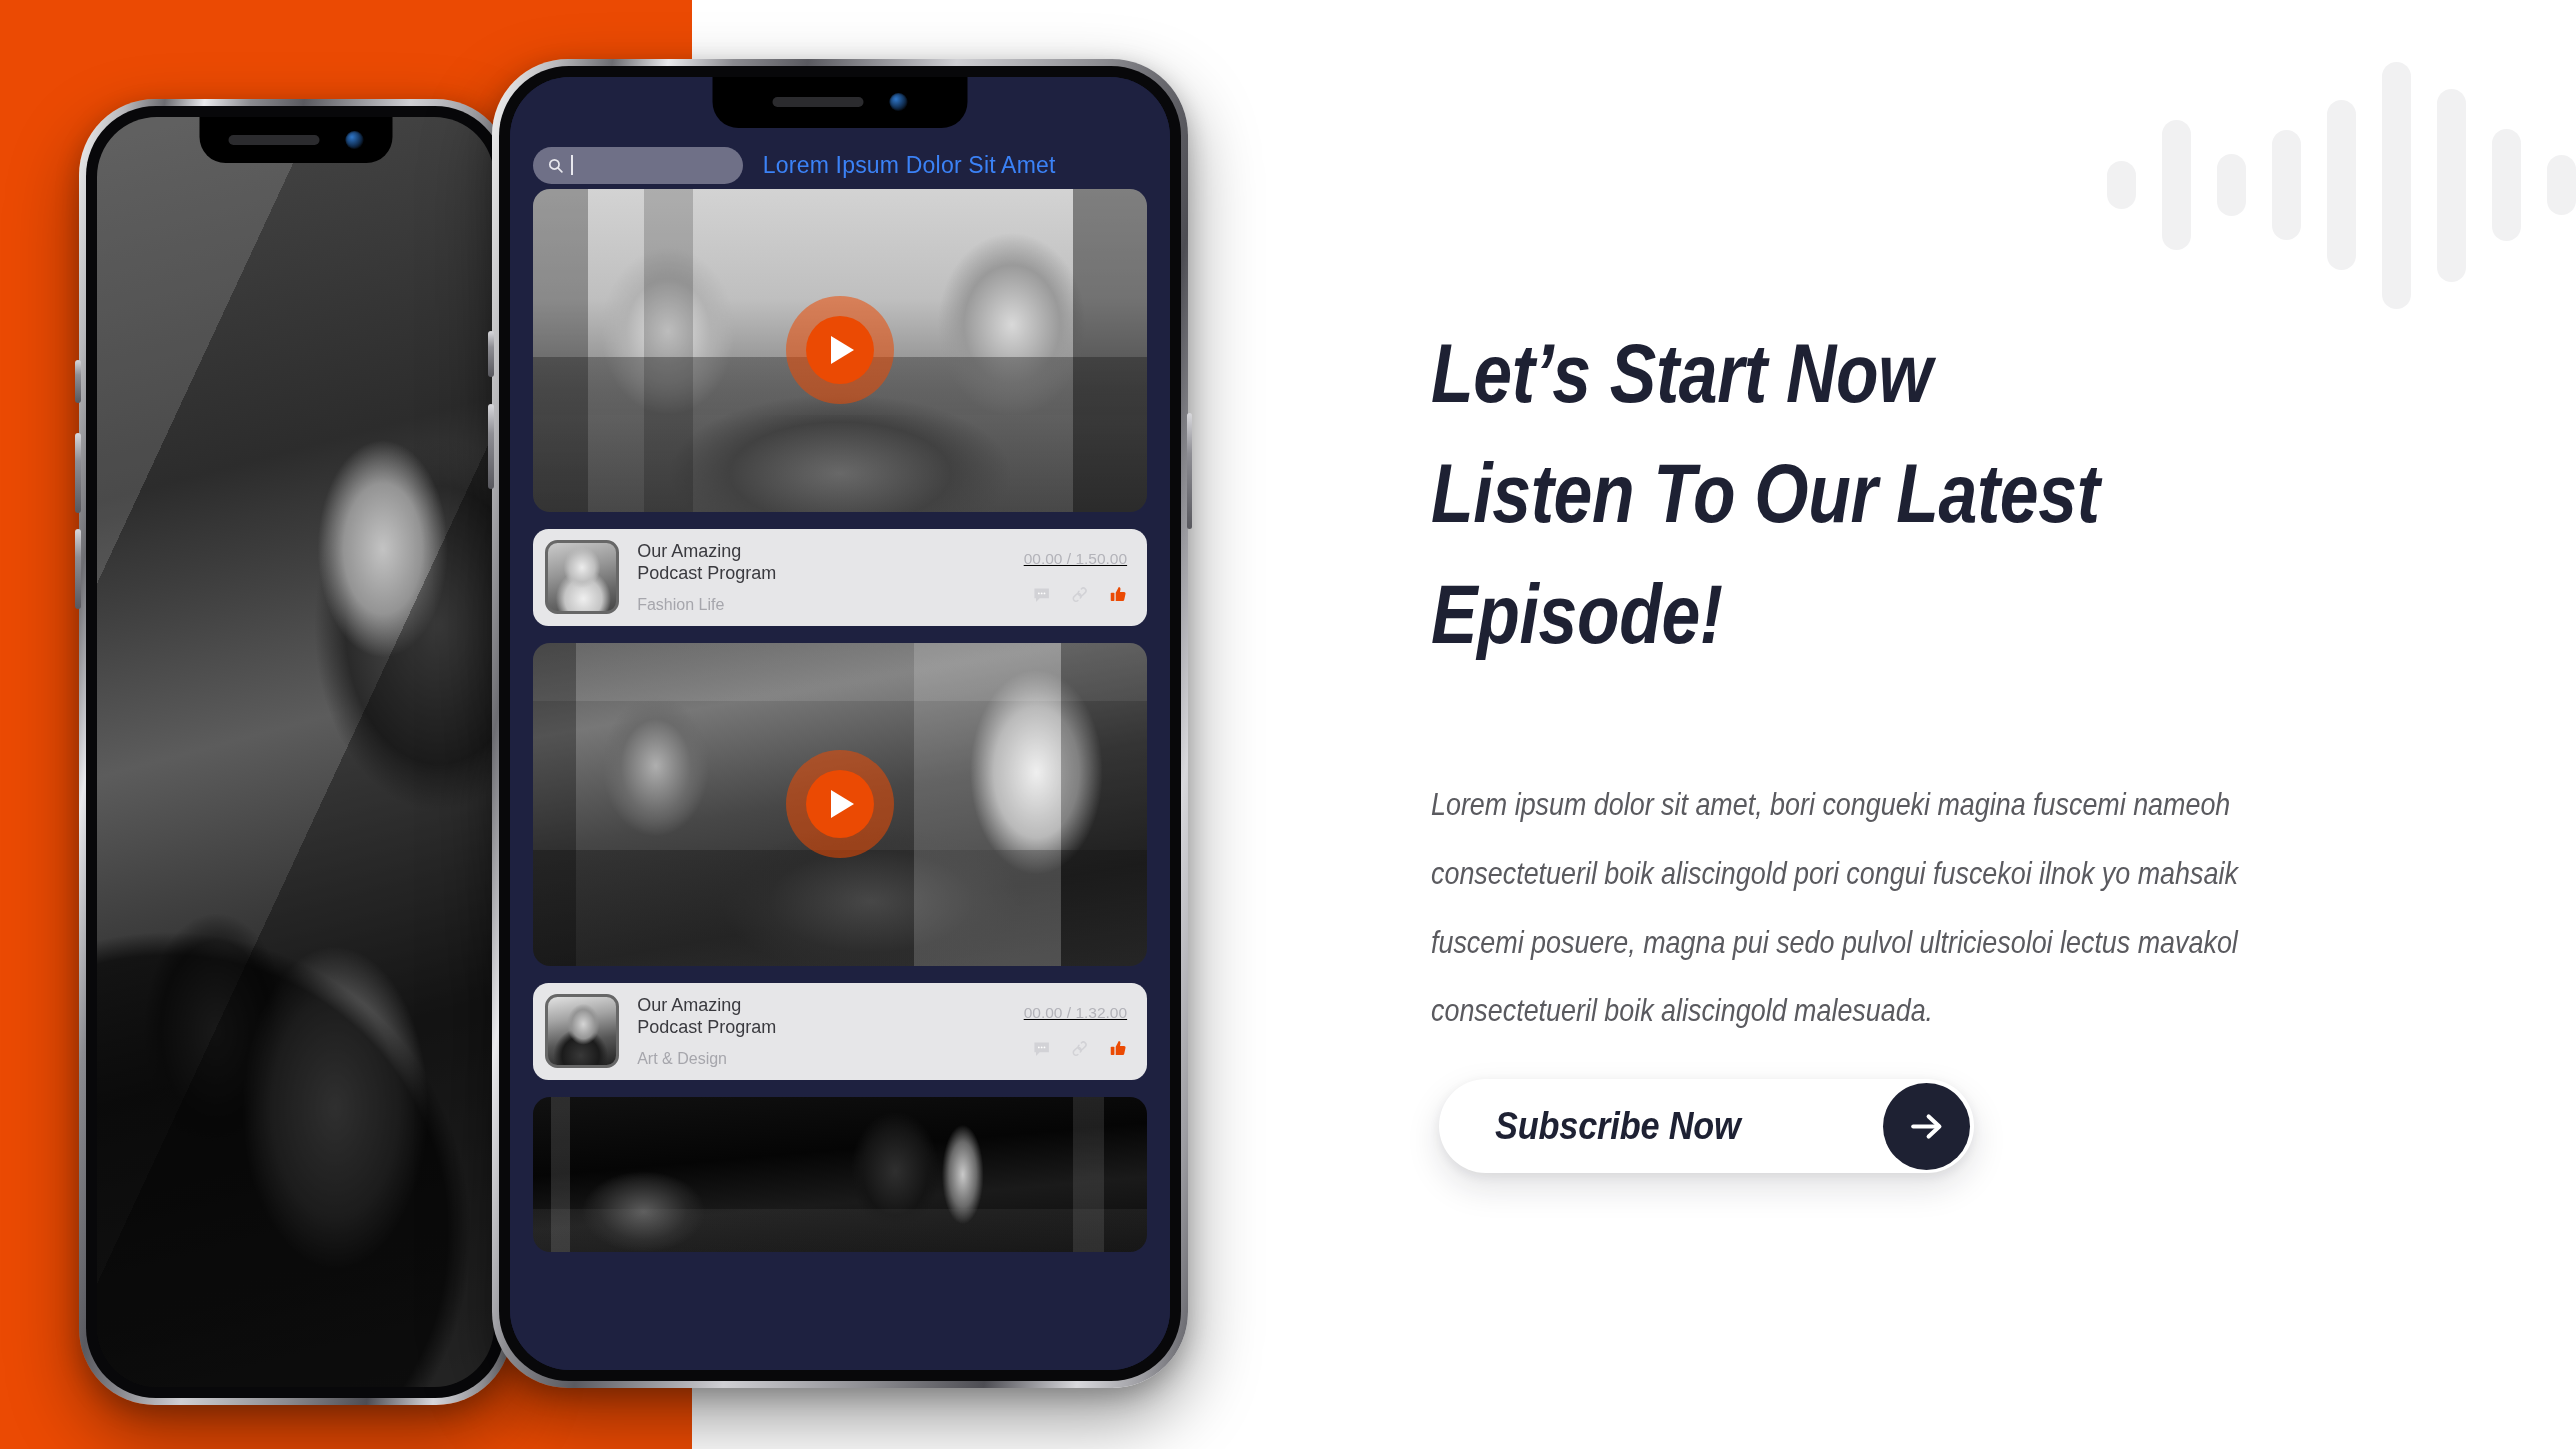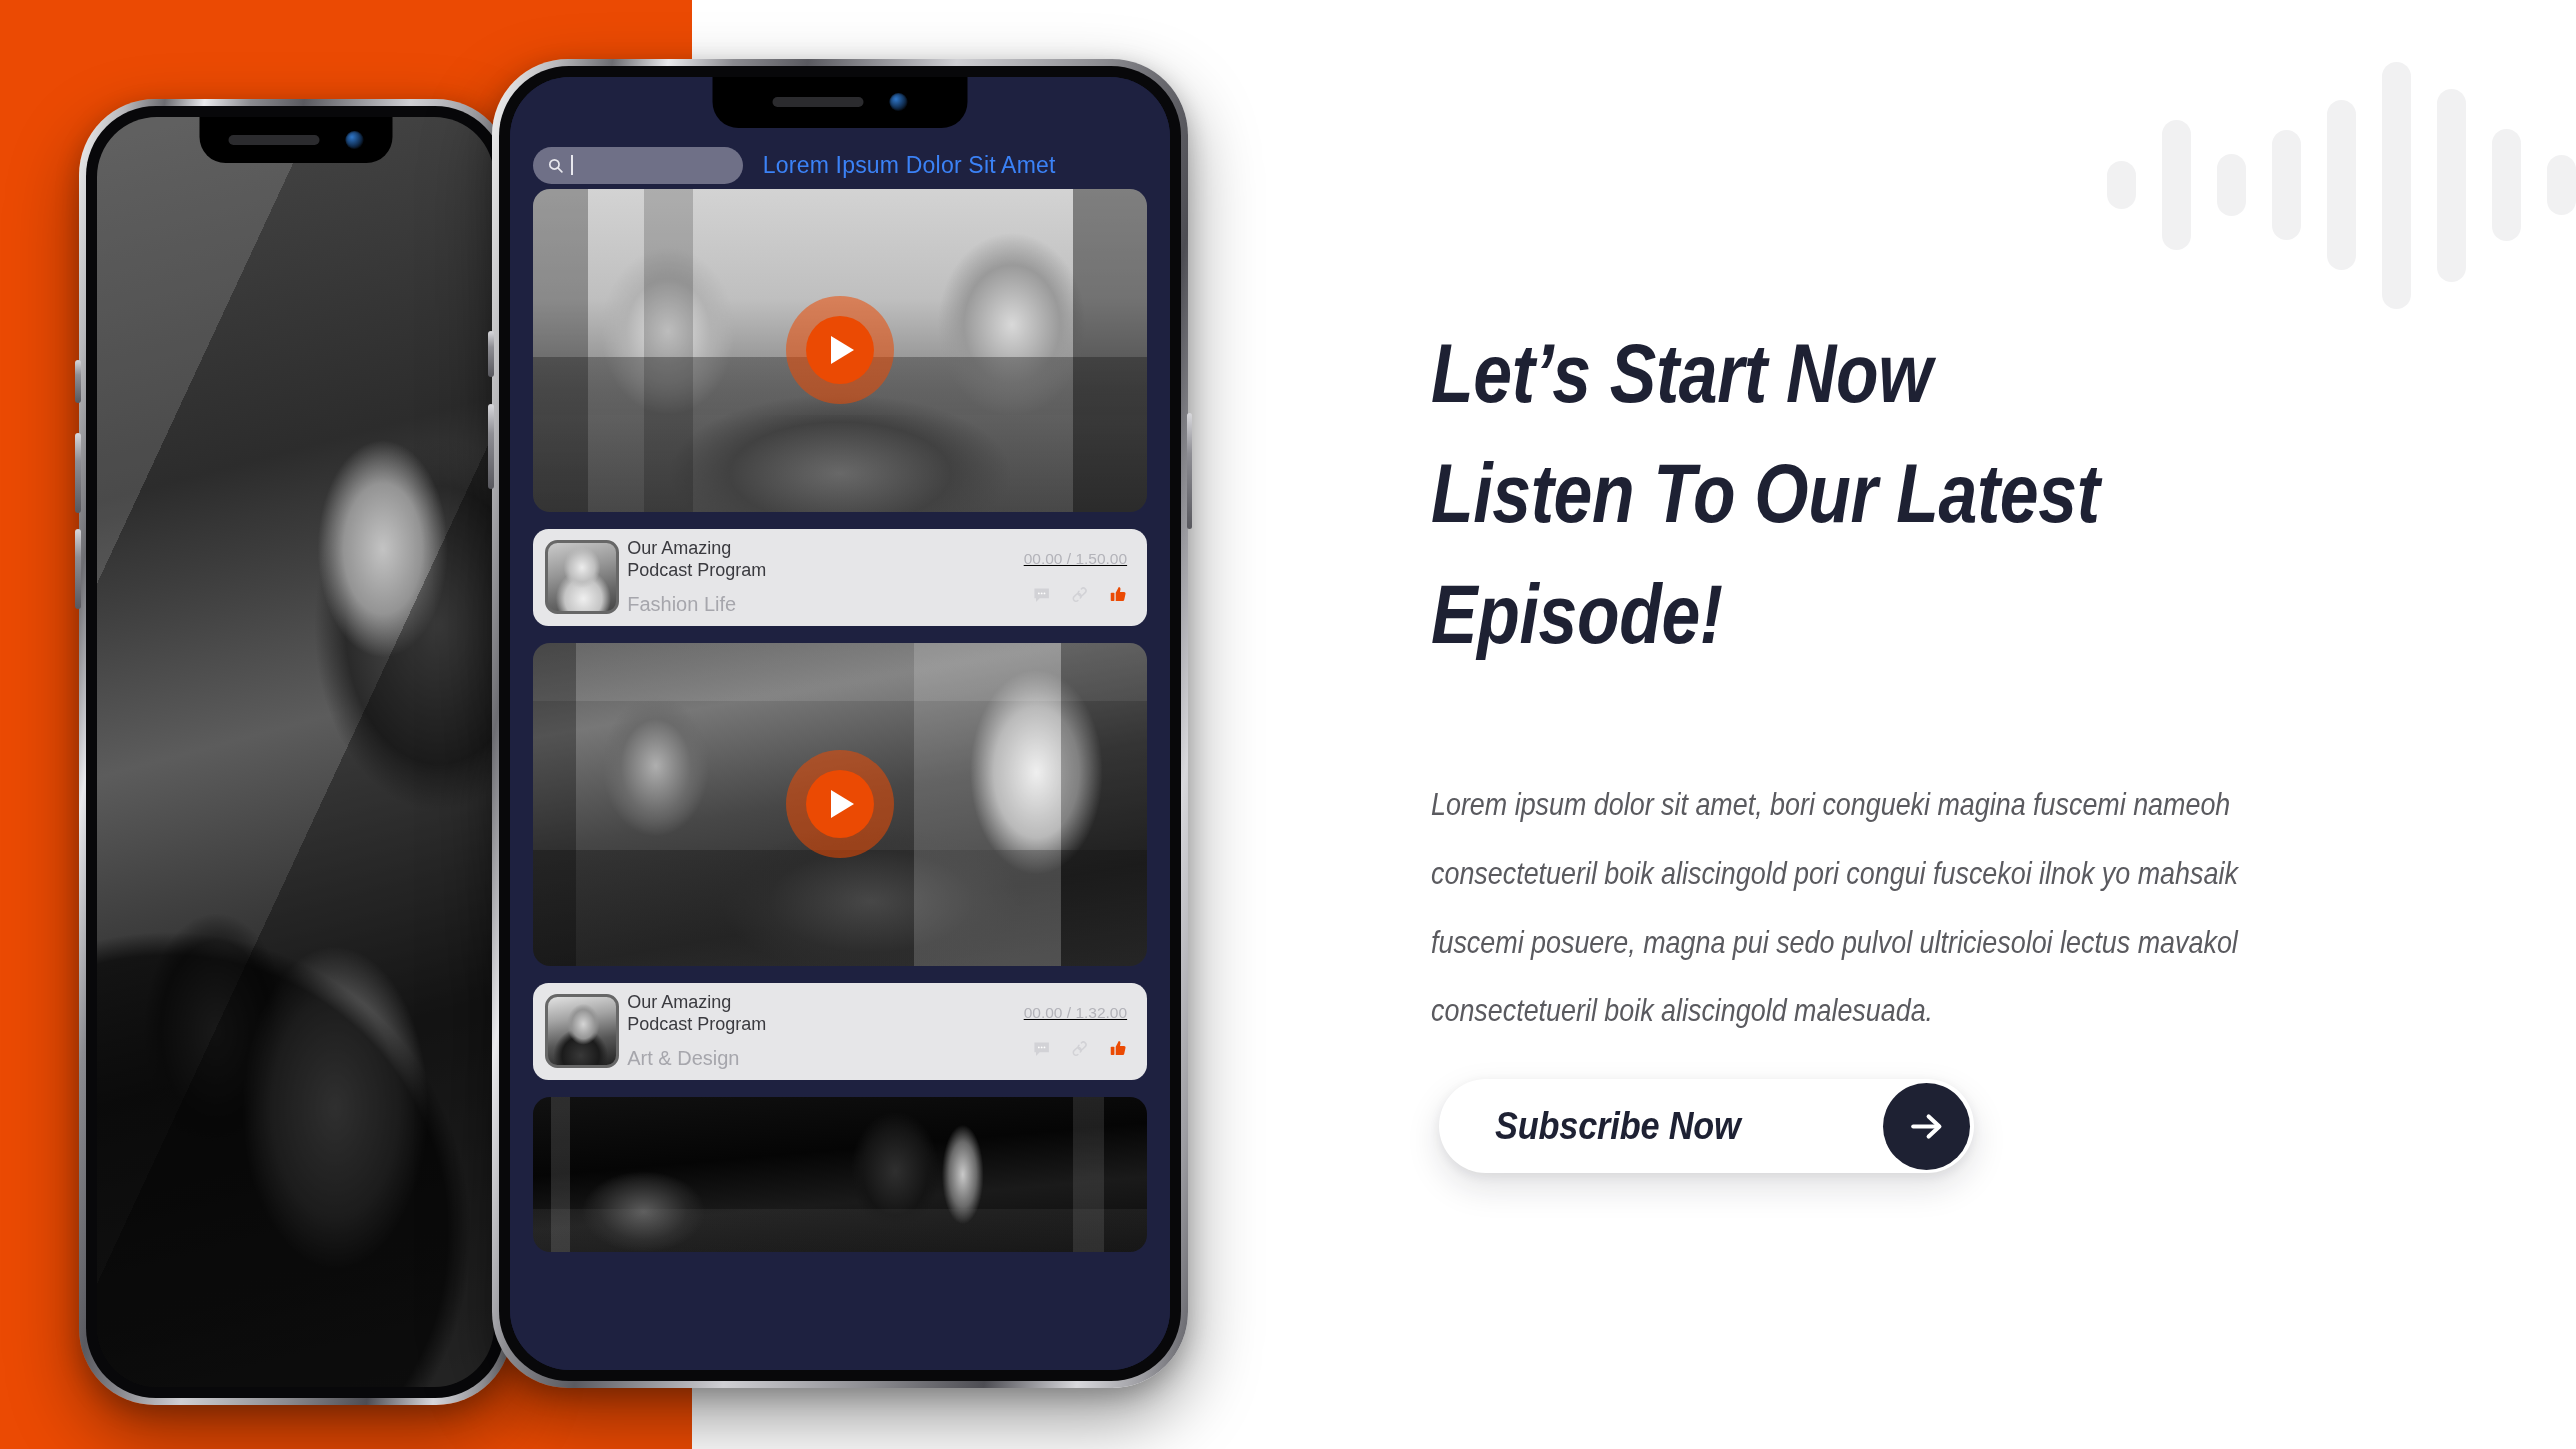--- a/index.html
+++ b/index.html
@@ -189,21 +189,21 @@
     border-top:14.7px solid transparent;
     border-bottom:14.7px solid transparent;
     border-left:23px solid #fff;
     margin-left:5.4px;
   }
 
   
   .list-item{
     width:100%; height:97px; border-radius:15.5px; background:#e6e6e8;
     margin-bottom:17px; padding:10.8px 17px 10.8px 12.4px;
-    display:flex; align-items:center; gap:8px; position:relative;
+    display:flex; align-items:center; gap:18px; position:relative;
   }
   .li-thumb{
     width:74px; height:74px; border-radius:12.4px;
     border:3.9px solid #eb4a03; flex:none; overflow:hidden;
     position:relative;
   }
   .li-thumb.female{
     background:
       radial-gradient(ellipse 23px 26px at 50% 36%, #efece8 0%, #c3beb8 55%, transparent 80%),
       radial-gradient(ellipse 32px 34px at 52% 82%, #f2efeb 0%, #c8c3bd 58%, transparent 86%),
@@ -215,21 +215,21 @@
       radial-gradient(ellipse 20px 25px at 52% 40%, #d9d4ce 0%, #98938d 58%, transparent 82%),
       radial-gradient(ellipse 31px 31px at 48% 86%, #3b3835 0%, #1d1b19 60%, transparent 88%),
       linear-gradient(170deg,#e6e2dd 0%, #a7a29c 32%, #5a5651 64%, #242220 100%);
     filter:grayscale(1);
   }
   .li-mid{ flex:1; min-width:0; display:flex; flex-direction:column; justify-content:center; gap:0; }
   .li-title{
     color:#3a3a3f; font-size:18px; line-height:1.22; font-weight:400;
   }
   .li-cat{
-    color:#a6a6ac; font-size:20px; margin-top:10.8px;
+    color:#a6a6ac; font-size:16px; margin-top:10.8px;
   }
   .li-right{
     display:flex; flex-direction:column; align-items:flex-end;
     justify-content:center; gap:17px; flex:none; padding-right:3.1px;text-decoration:underline;
   }
   .li-time{ color:#b3b3b9; font-size:15.5px; white-space:nowrap; }
   .li-actions{ display:flex; align-items:center; gap:18.5px; }
   .ico{ width:19.3px; height:19.3px; display:block; }
 
   

